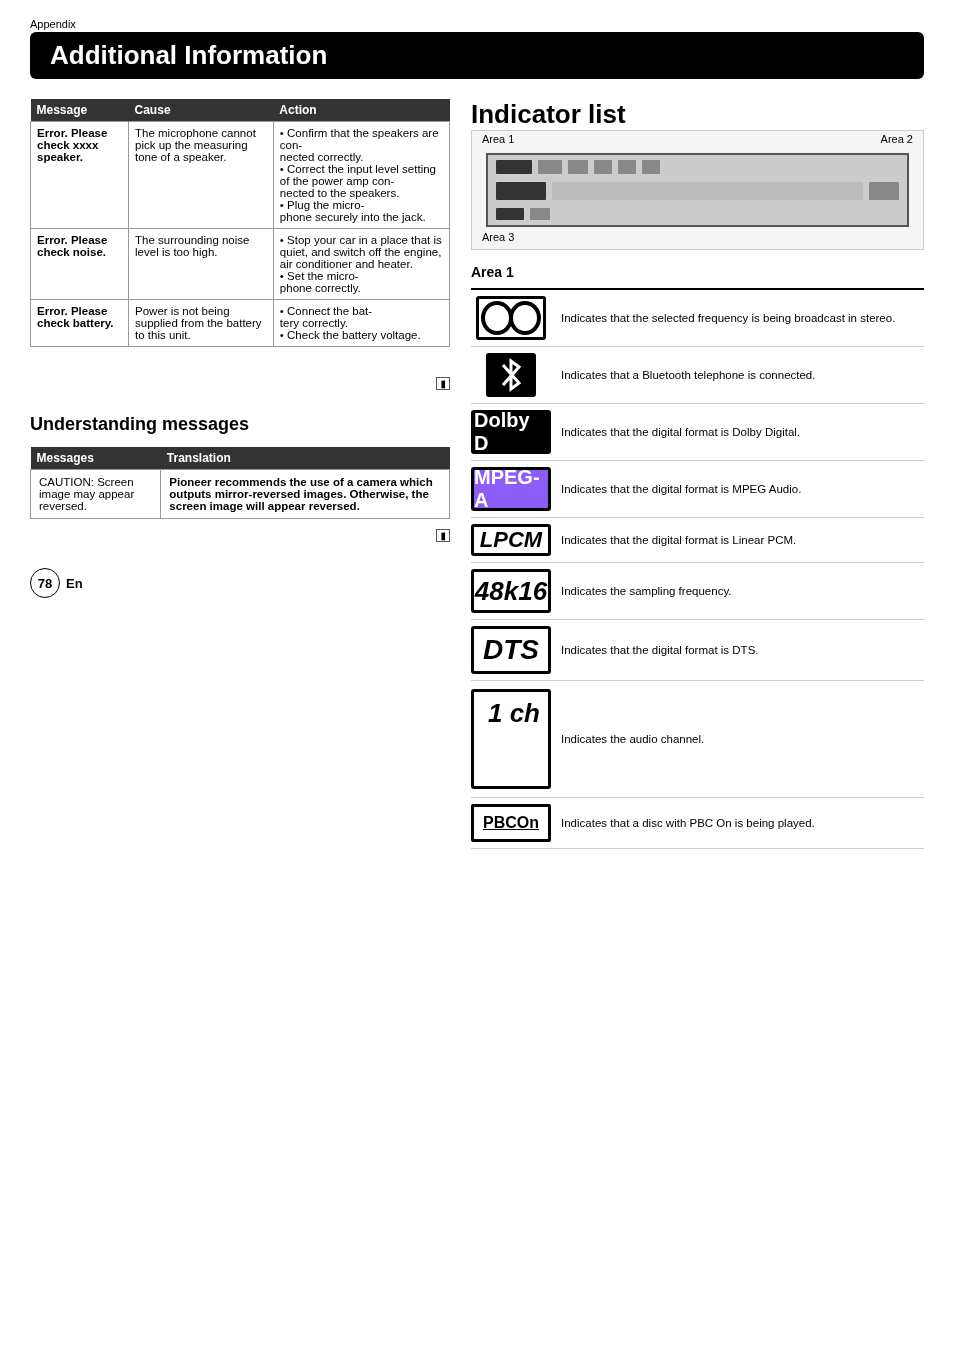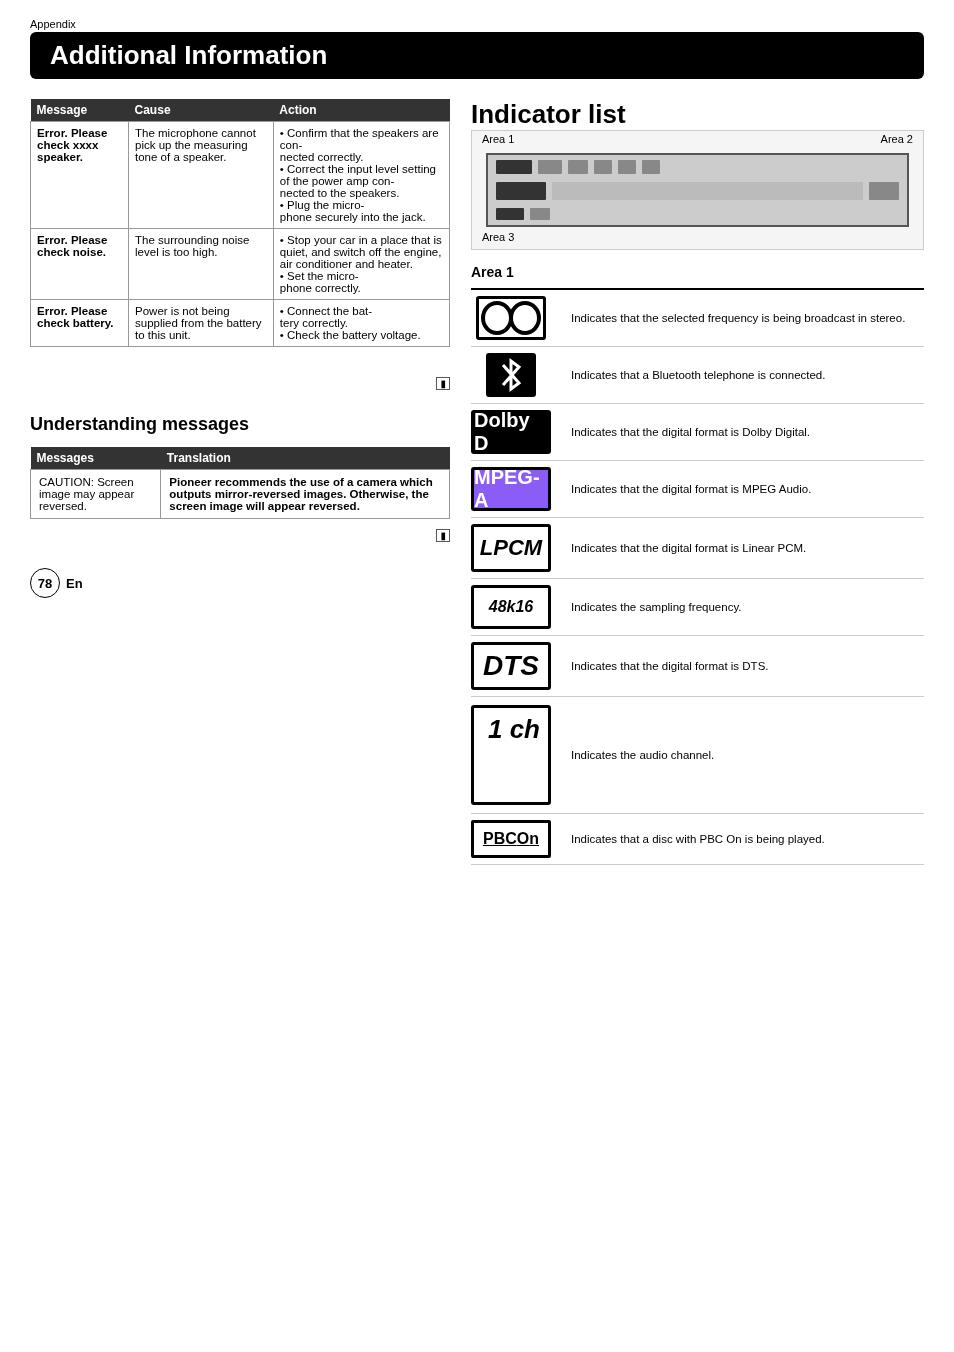--- a/index.html
+++ b/index.html
@@ -175,21 +175,20 @@
     .indicator-icon {
       flex: 0 0 80px;
       display: flex;
       justify-content: center;
     }
 
     .indicator-desc {
       font-size: 11.5px;
       flex: 1;
       line-height: 1.4;
-      margin-left: 10px;
     }
 
     
     .icon-stereo {
       width: 70px;
       height: 44px;
       border: 3px solid #000;
       border-radius: 3px;
       display: flex;
       align-items: center;
@@ -234,21 +233,21 @@
       align-items: center;
       justify-content: center;
       background: #8b5cf6;
       color: #fff;
       font-size: 20px;
       font-weight: bold;
     }
 
     .icon-lpcm {
       width: 80px;
-      height: 48px;
+      height: 32px;
       border: 3px solid #000;
       border-radius: 3px;
       display: flex;
       align-items: center;
       justify-content: center;
       background: #fff;
       color: #000;
       font-size: 22px;
       font-weight: bold;
       font-style: italic;
@@ -257,21 +256,21 @@
     .icon-48k16 {
       width: 80px;
       height: 44px;
       border: 3px solid #000;
       border-radius: 3px;
       display: flex;
       align-items: center;
       justify-content: center;
       background: #fff;
       color: #000;
-      font-size: 16px;
+      font-size: 26px;
       font-weight: bold;
       font-style: italic;
     }
 
     .icon-dts {
       width: 80px;
       height: 48px;
       border: 3px solid #000;
       border-radius: 3px;
       display: flex;

